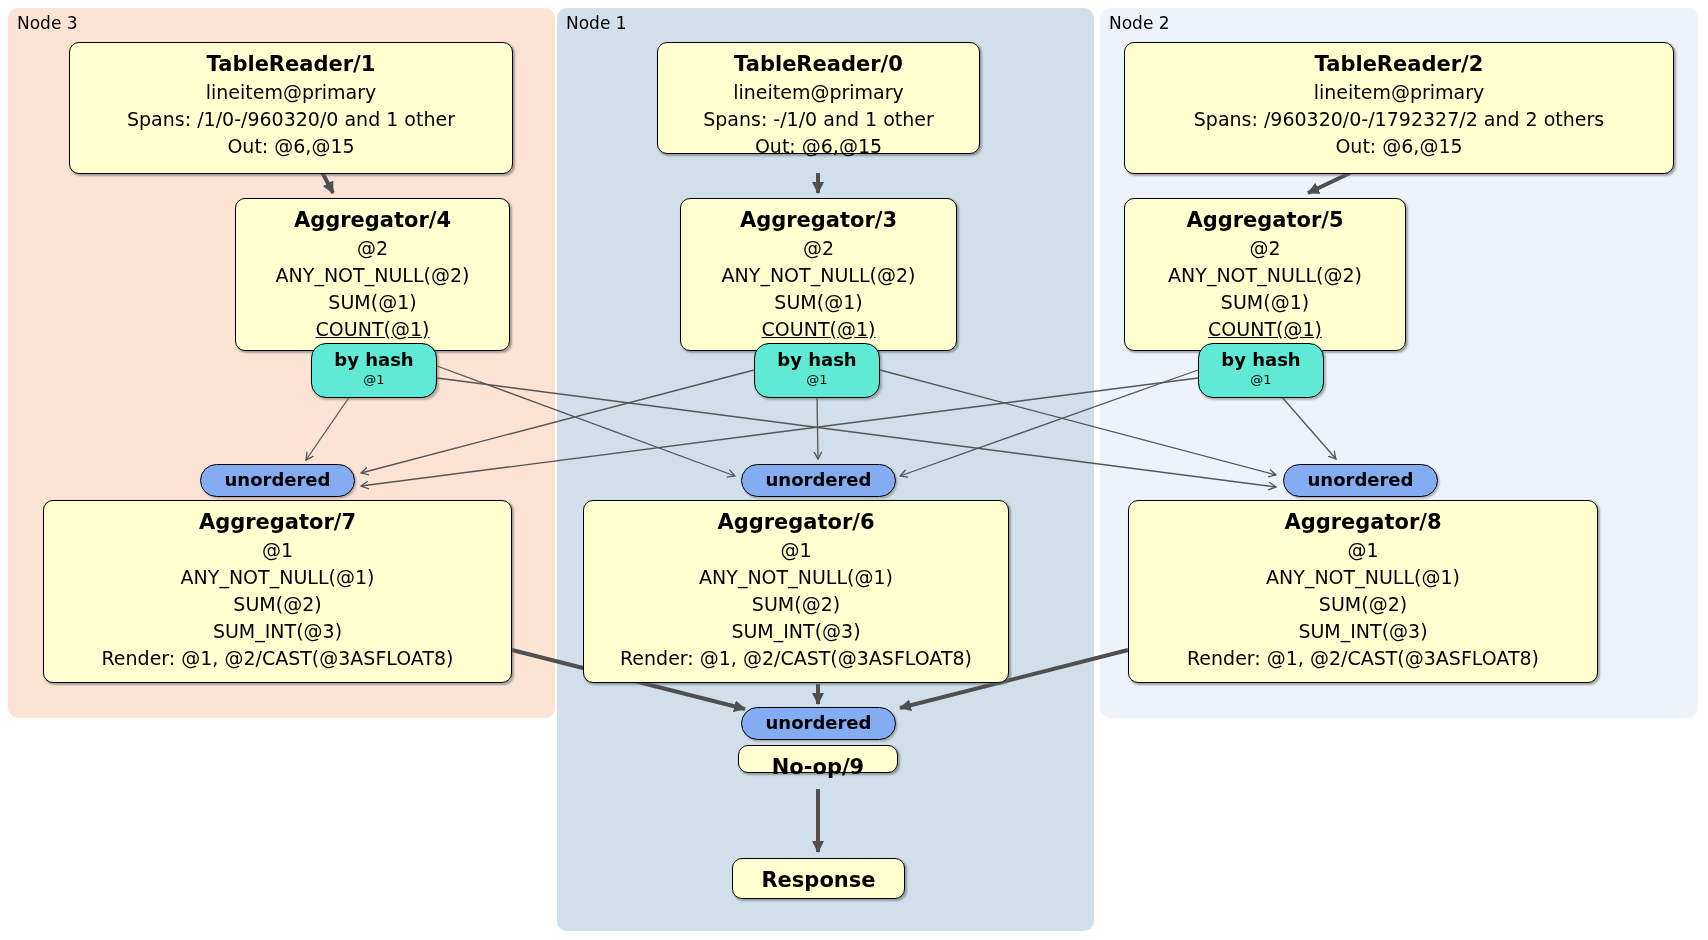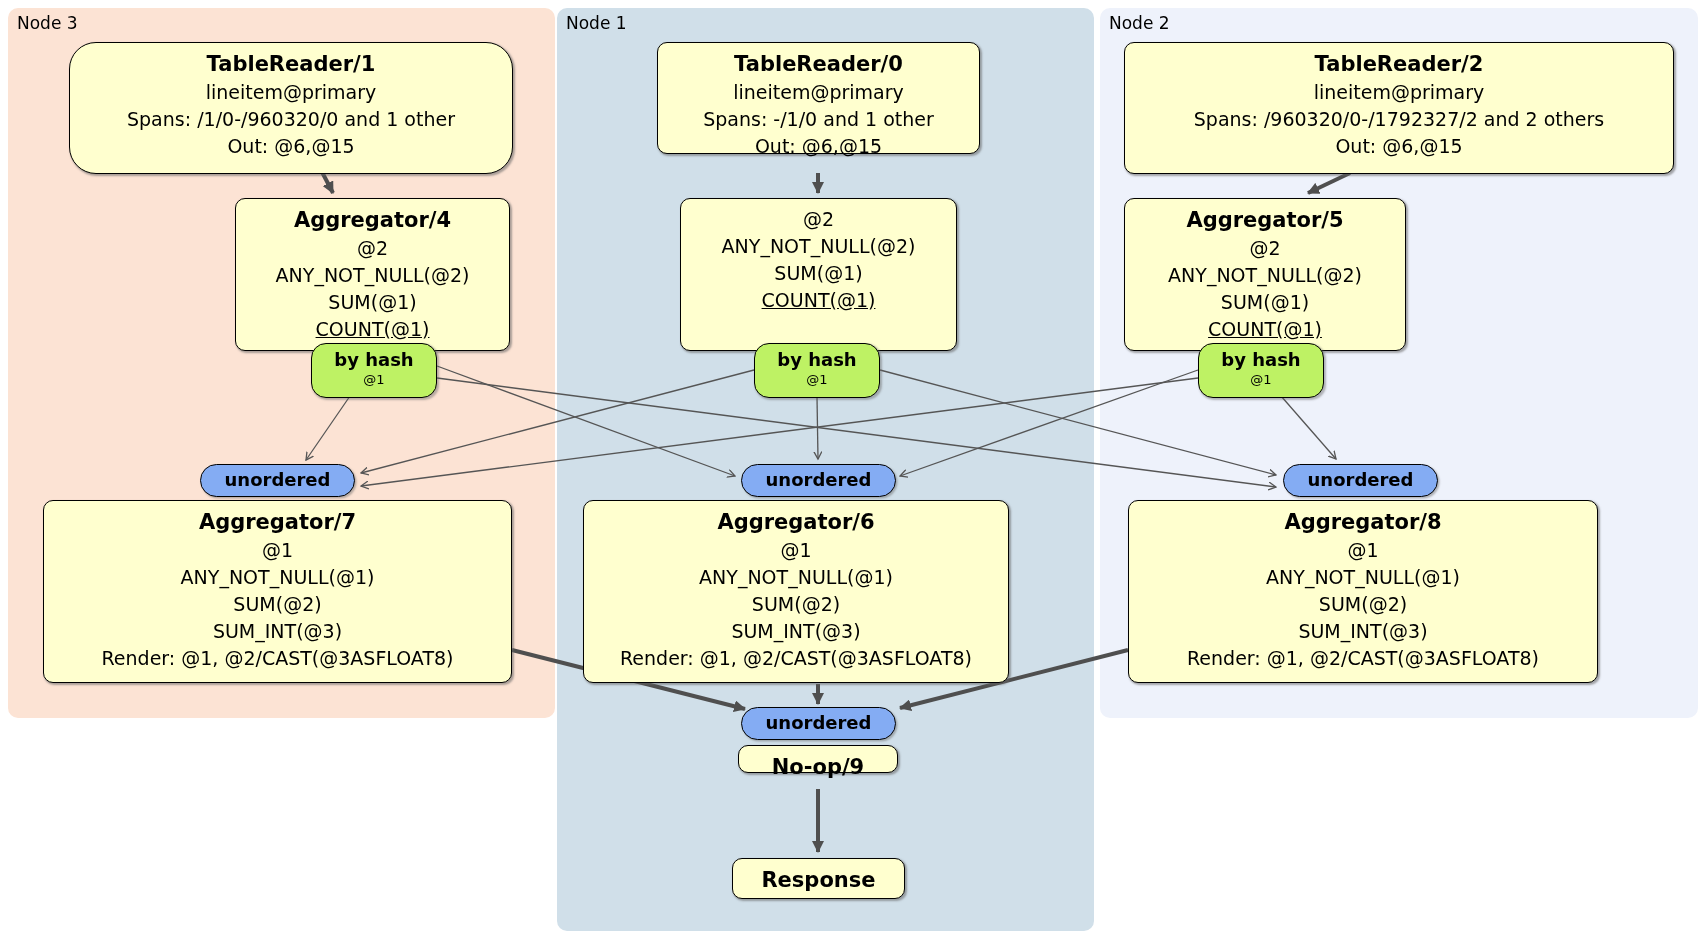--- a/index.html
+++ b/index.html
@@ -20,35 +20,35 @@
   
   .box{
     position:absolute;z-index:2;box-sizing:border-box;
     background:#ffffcf;border:1.6px solid #000;border-radius:10px;
     text-align:center;padding-top:7px;
     box-shadow:1.5px 1.5px 2px rgba(100,100,100,.55);
   }
   .box-title{font-size:21px;font-weight:bold;line-height:29px;}
   .box-line{font-size:19px;line-height:27px;white-space:nowrap;}
   .box-line.u{text-decoration:underline;}
-  #box-tr1{left:69px;top:42px;width:444px;height:132px;border-radius:27px;}
+  #box-tr1{left:69px;top:42px;width:444px;height:132px;}
   #box-tr0{left:657px;top:42px;width:323px;height:112px;}
   #box-tr2{left:1124px;top:42px;width:550px;height:132px;}
   #box-agg4{left:235px;top:198px;width:275px;height:153px;}
   #box-agg3{left:680px;top:198px;width:277px;height:153px;}
   #box-agg5{left:1124px;top:198px;width:282px;height:153px;}
   #box-agg7{left:43px;top:500px;width:469px;height:183px;}
   #box-agg6{left:583px;top:500px;width:426px;height:183px;}
   #box-agg8{left:1128px;top:500px;width:470px;height:183px;}
   #box-noop{left:738px;top:745px;width:160px;height:28px;}
   #box-response{left:732px;top:858px;width:173px;height:41px;}
   
   .router{
     position:absolute;z-index:3;box-sizing:border-box;
-    background:#bef264;border:1.6px solid #000;border-radius:15px;
+    background:#5eead4;border:1.6px solid #000;border-radius:15px;
     text-align:center;width:126px;height:55px;
     box-shadow:1.5px 1.5px 2px rgba(100,100,100,.45);
   }
   .router-label{font-size:18px;font-weight:bold;line-height:23px;margin-top:4px;}
   .router-sub{font-size:13px;line-height:17px;}
   #router-4{left:311px;top:343px;}
   #router-3{left:754px;top:343px;}
   #router-5{left:1198px;top:343px;}
   
   .sync{
@@ -127,20 +127,21 @@
   </div>
 
   <div class="box" id="box-agg4">
     <div class="box-title">Aggregator/4</div>
     <div class="box-line">@2</div>
     <div class="box-line">ANY_NOT_NULL(@2)</div>
     <div class="box-line">SUM(@1)</div>
     <div class="box-line u">COUNT(@1)</div>
   </div>
   <div class="box" id="box-agg3">
+    <div class="box-title">Aggregator/3</div>
     <div class="box-line">@2</div>
     <div class="box-line">ANY_NOT_NULL(@2)</div>
     <div class="box-line">SUM(@1)</div>
     <div class="box-line u">COUNT(@1)</div>
   </div>
   <div class="box" id="box-agg5">
     <div class="box-title">Aggregator/5</div>
     <div class="box-line">@2</div>
     <div class="box-line">ANY_NOT_NULL(@2)</div>
     <div class="box-line">SUM(@1)</div>

